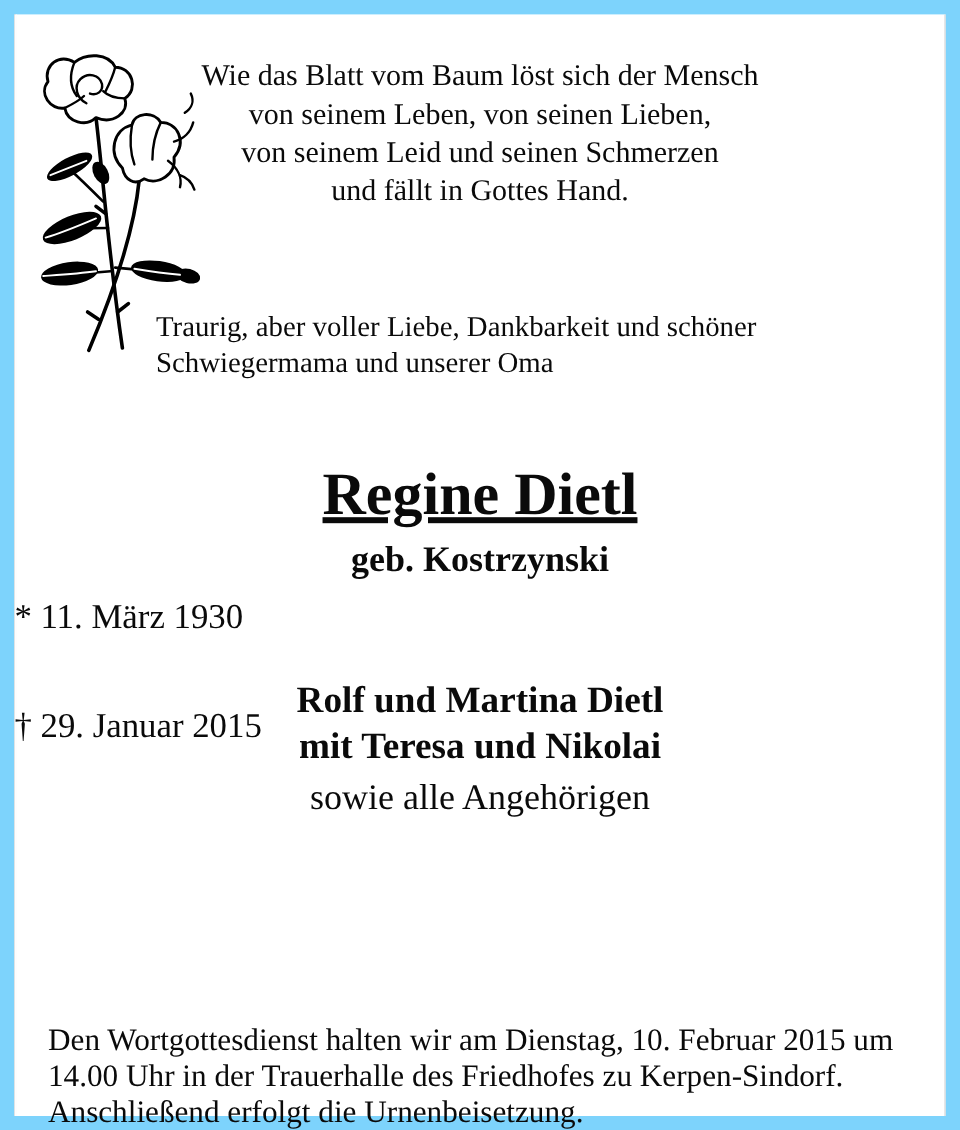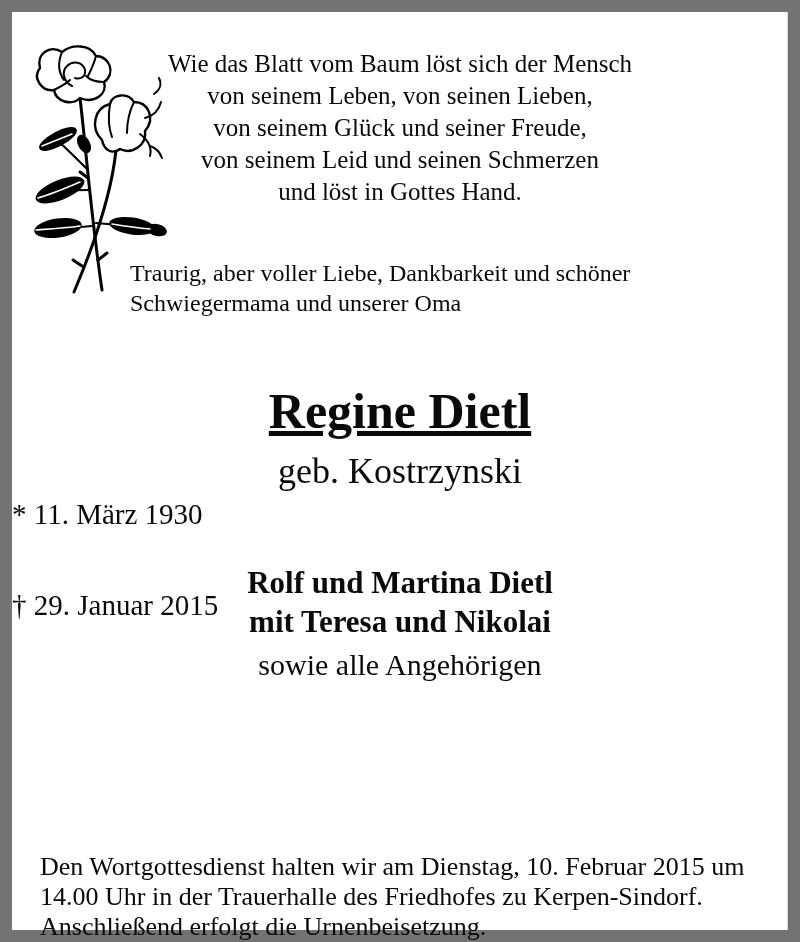--- a/index.html
+++ b/index.html
@@ -1,20 +1,20 @@
 <!DOCTYPE html>
 <html><head>
 <meta charset="utf-8">
 <style>
   html, body { margin: 0; padding: 0; background: #000; }
   .page {
     position: relative;
     width: 800px;
     height: 942px;
-    background: #737373;
+    background: #7dd3fc;
     overflow: hidden;
     font-family: "Liberation Serif", "DejaVu Serif", serif;
     color: #0a0a0a;
   }
   .card {
     position: absolute;
     left: 12px; top: 12px; right: 12px; bottom: 12px;
     background: #ffffff;
     box-shadow: inset 2px 0 0 #fdfdfd, inset 1px 0 0 #9a9a9a, inset -1px 0 0 #d8d8d8;
   }
@@ -45,21 +45,22 @@
     text-align: center;
     font-size: 50px;
     font-weight: bold;
     line-height: 58px;
     text-decoration: underline;
   }
   .maiden {
     position: absolute;
     left: 0; right: 0; top: 438px;
     text-align: center;
-    font-size: 36px;
+    font-size: 30px;
+    font-weight: bold;
   }
   .dates {
     position: absolute;
     left: 0; right: 0; top: 486px;
     display: flex;
     justify-content: center;
     gap: 58px;
     font-size: 29px;
     white-space: nowrap;
     flex-direction: column;
@@ -154,23 +155,22 @@
         <path d="M112 96 C120 102 124 110 122 118"></path>
         <path d="M117 80 C125 78 131 72 133 64"></path>
         <path d="M126 56 C132 52 134 46 131 40"></path>
         <path d="M122 108 C128 110 132 114 134 120"></path>
       </g>
     </svg>
 
     <div class="poem">
       <div>Wie das Blatt vom Baum löst sich der Mensch</div>
       <div>von seinem Leben, von seinen Lieben,</div>
-      <div>von seinem Glück und seiner Freude,</div>
       <div>von seinem Leid und seinen Schmerzen</div>
-      <div>und löst in Gottes Hand.</div>
+      <div>und fällt in Gottes Hand.</div>
     </div>
 
     <div class="intro">
       <div>Traurig, aber voller Liebe, Dankbarkeit und schöner</div>
       <div>Schwiegermama und unserer Oma</div>
     </div>
 
     <h1 class="deceased-name">Regine Dietl</h1>
     <div class="maiden">geb. Kostrzynski</div>
 

